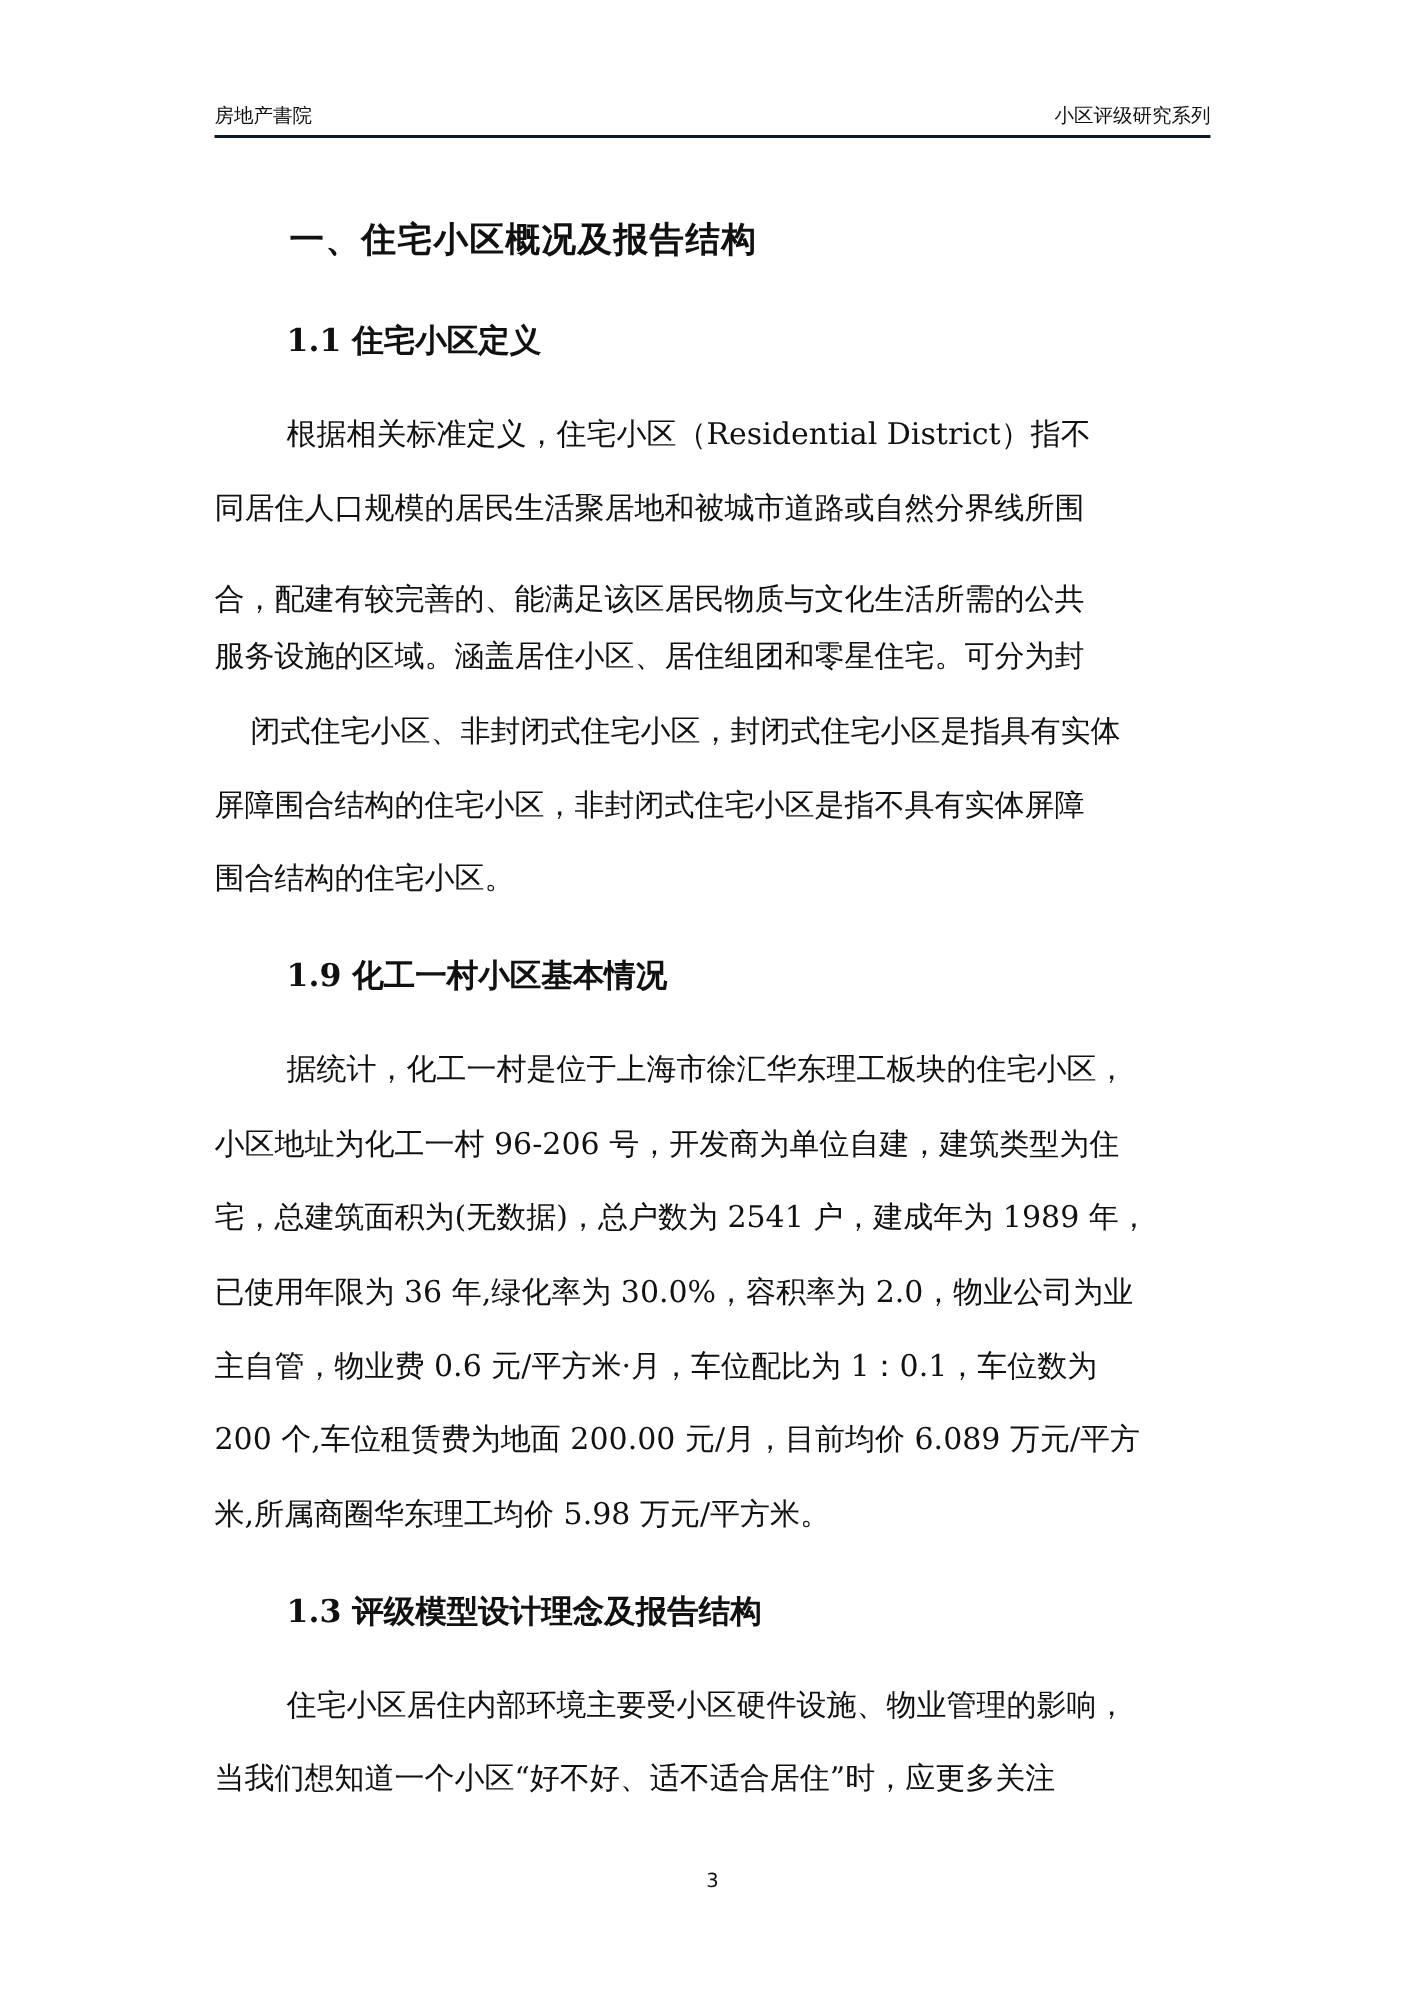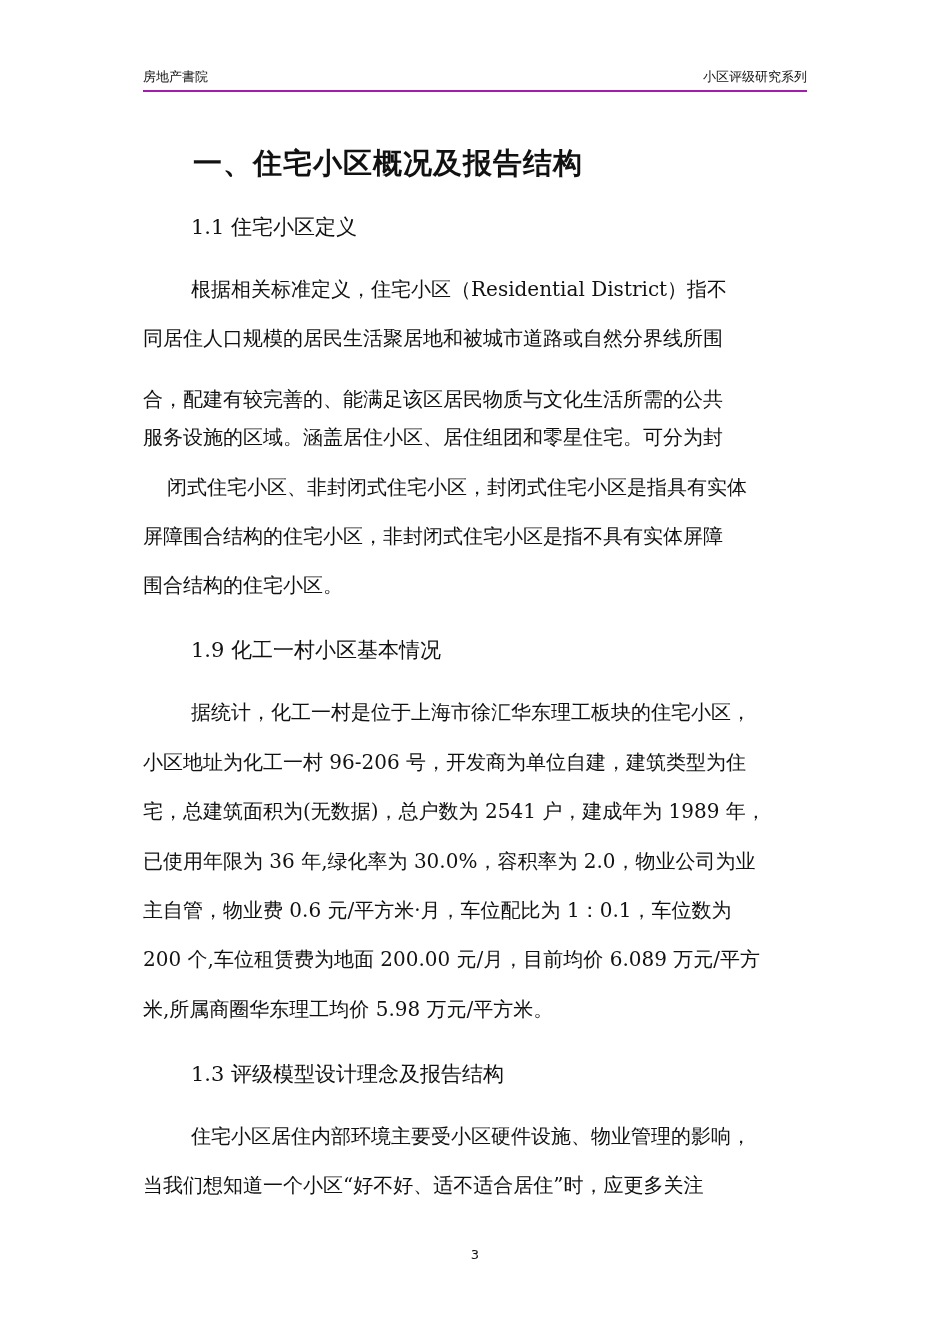--- a/index.html
+++ b/index.html
@@ -1,26 +1,26 @@
 <!DOCTYPE html>
 <html><head>
 <meta charset="utf-8">
 <style>
   html, body { margin: 0; padding: 0; background: #ffffff; }
   body { width: 950px; height: 1344px; position: relative; overflow: hidden;
          font-family: "DejaVu Serif", "Liberation Serif", serif; color: #111; }
   .page-header { position: absolute; left: 143px; top: 66px; width: 664px; height: 24px;
-                 border-bottom: 2px solid #a21caf; }
+                 border-bottom: 2px solid #0f172a; }
   .hdr-left, .hdr-right { position: absolute; top: 2px; font-family: "DejaVu Sans", "Liberation Sans", sans-serif;
                  font-size: 13px; color: #111; }
   .hdr-left { left: 0; }
   .hdr-right { right: 0; }
   .content { position: absolute; left: 143px; top: 0; width: 664px; }
-  .h1 { position: absolute; left: 50px; top: 144px; font-size: 29px; font-weight: bold; white-space: nowrap; letter-spacing: 1px; }
-  .h2 { position: absolute; left: 48px; font-size: 21px; font-weight: normal; white-space: nowrap; }
+  .h1 { position: absolute; left: 50px; top: 144px; font-size: 23px; font-weight: bold; white-space: nowrap; letter-spacing: 1px; }
+  .h2 { position: absolute; left: 48px; font-size: 21px; font-weight: bold; white-space: nowrap; }
   .line { position: absolute; left: 0; font-size: 20px; white-space: nowrap; line-height: 24px; }
   .indent { left: 48px; text-align: right; }
   .page-num { position: absolute; left: 0; width: 950px; top: 1247px; text-align: center;
               font-family: "DejaVu Sans", "Liberation Sans", sans-serif; font-size: 13px; }
 </style>
 </head>
 <body>
 
 <div class="page-header">
   <span class="hdr-left">房地产書院</span>

